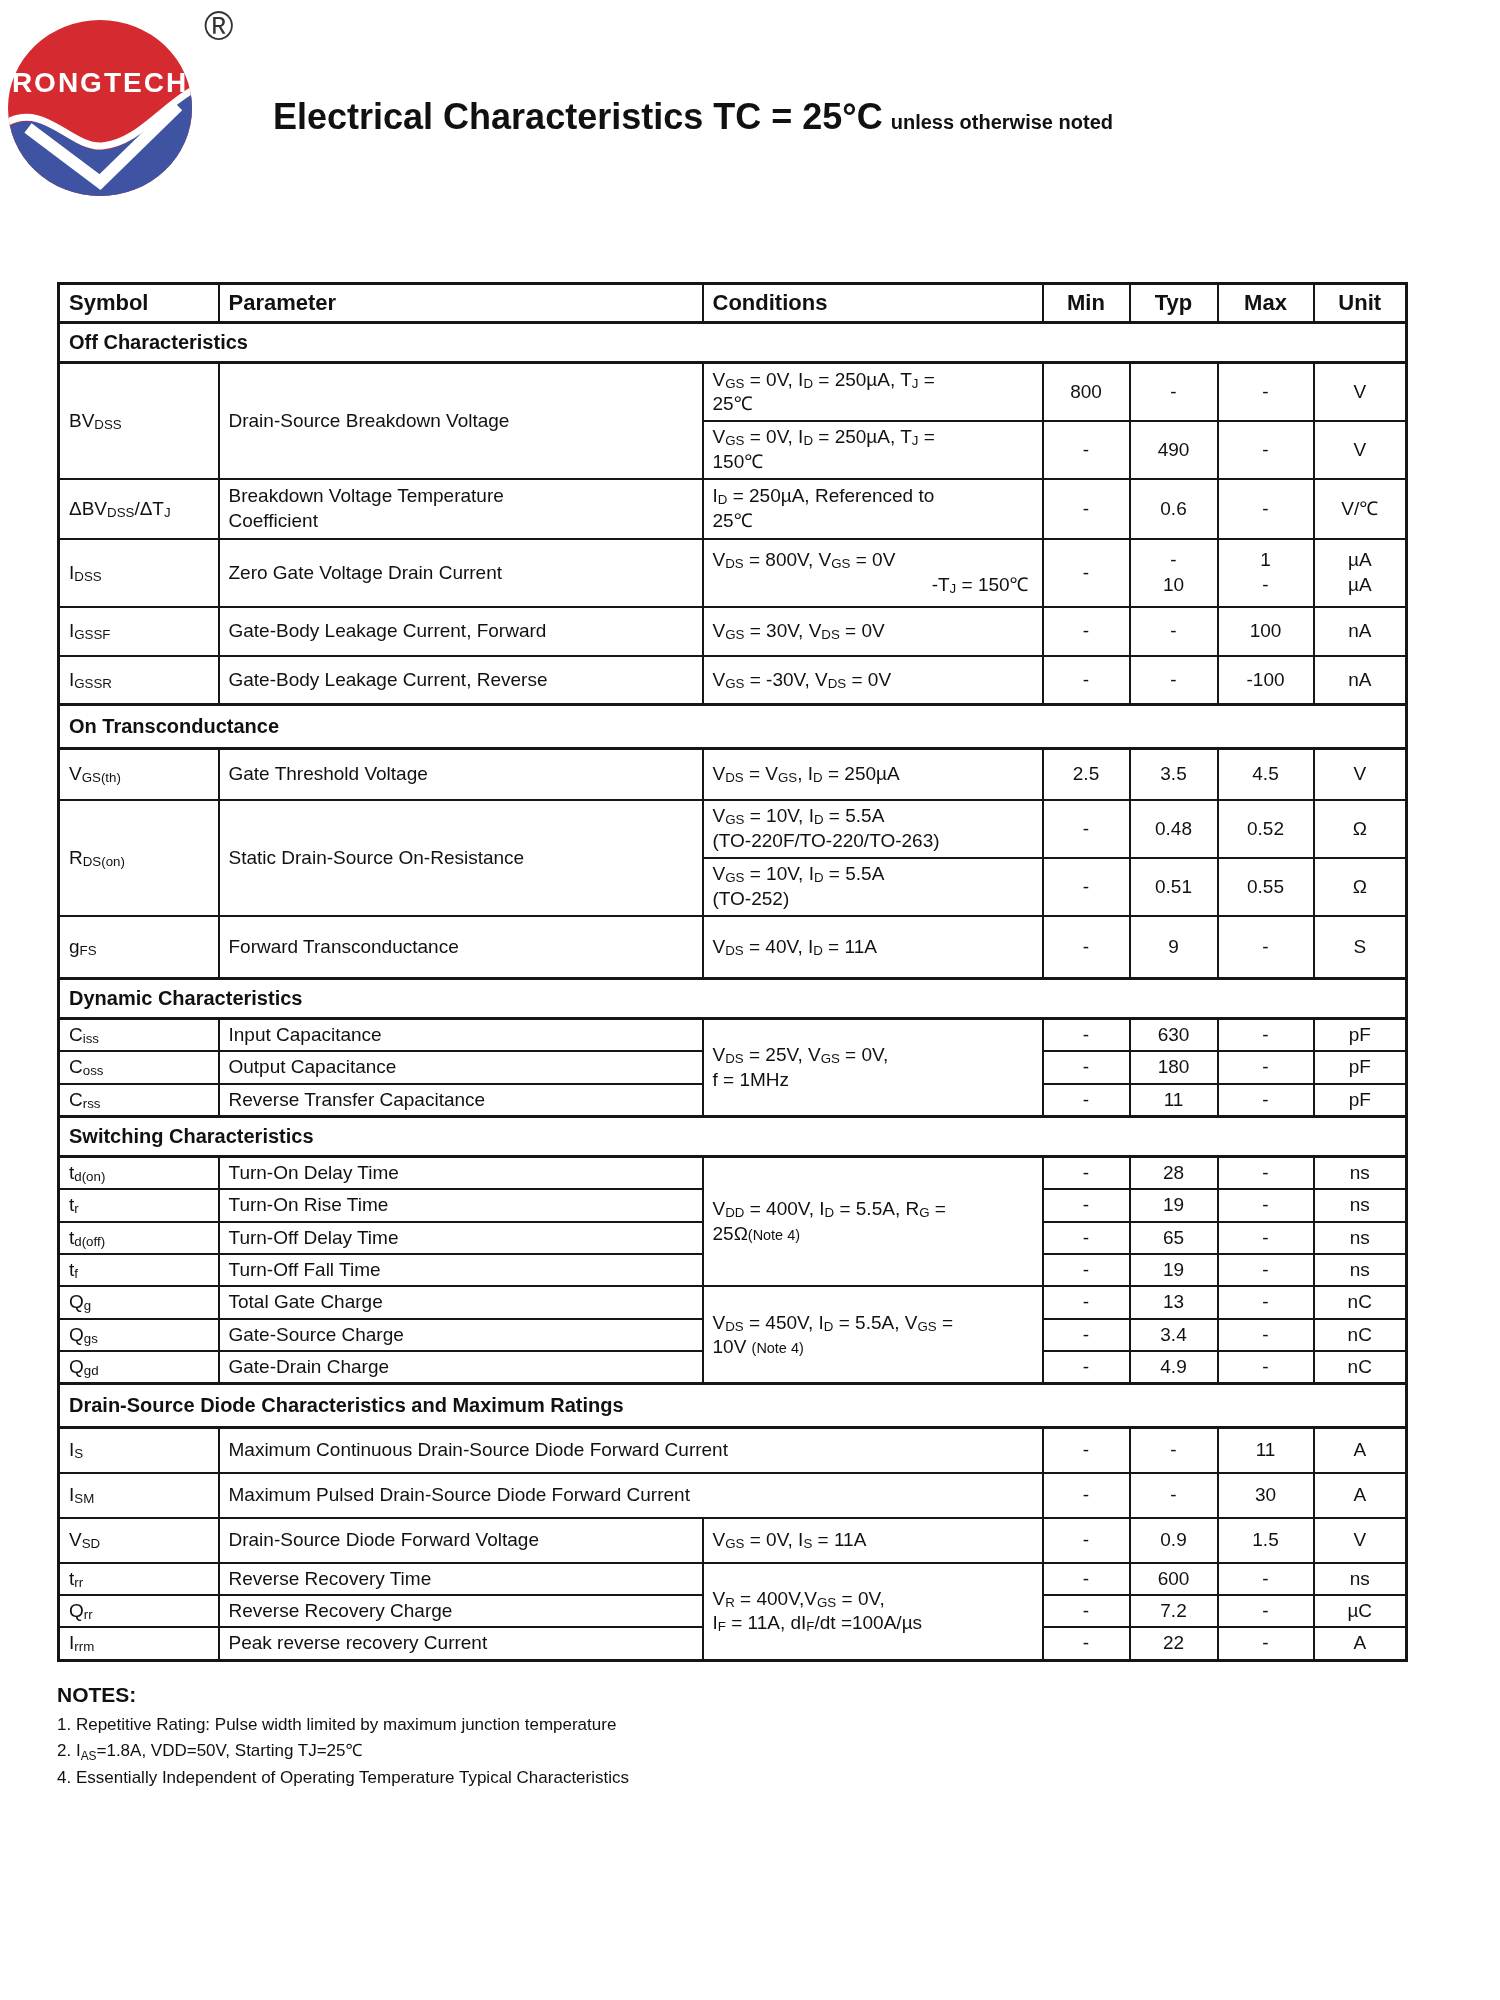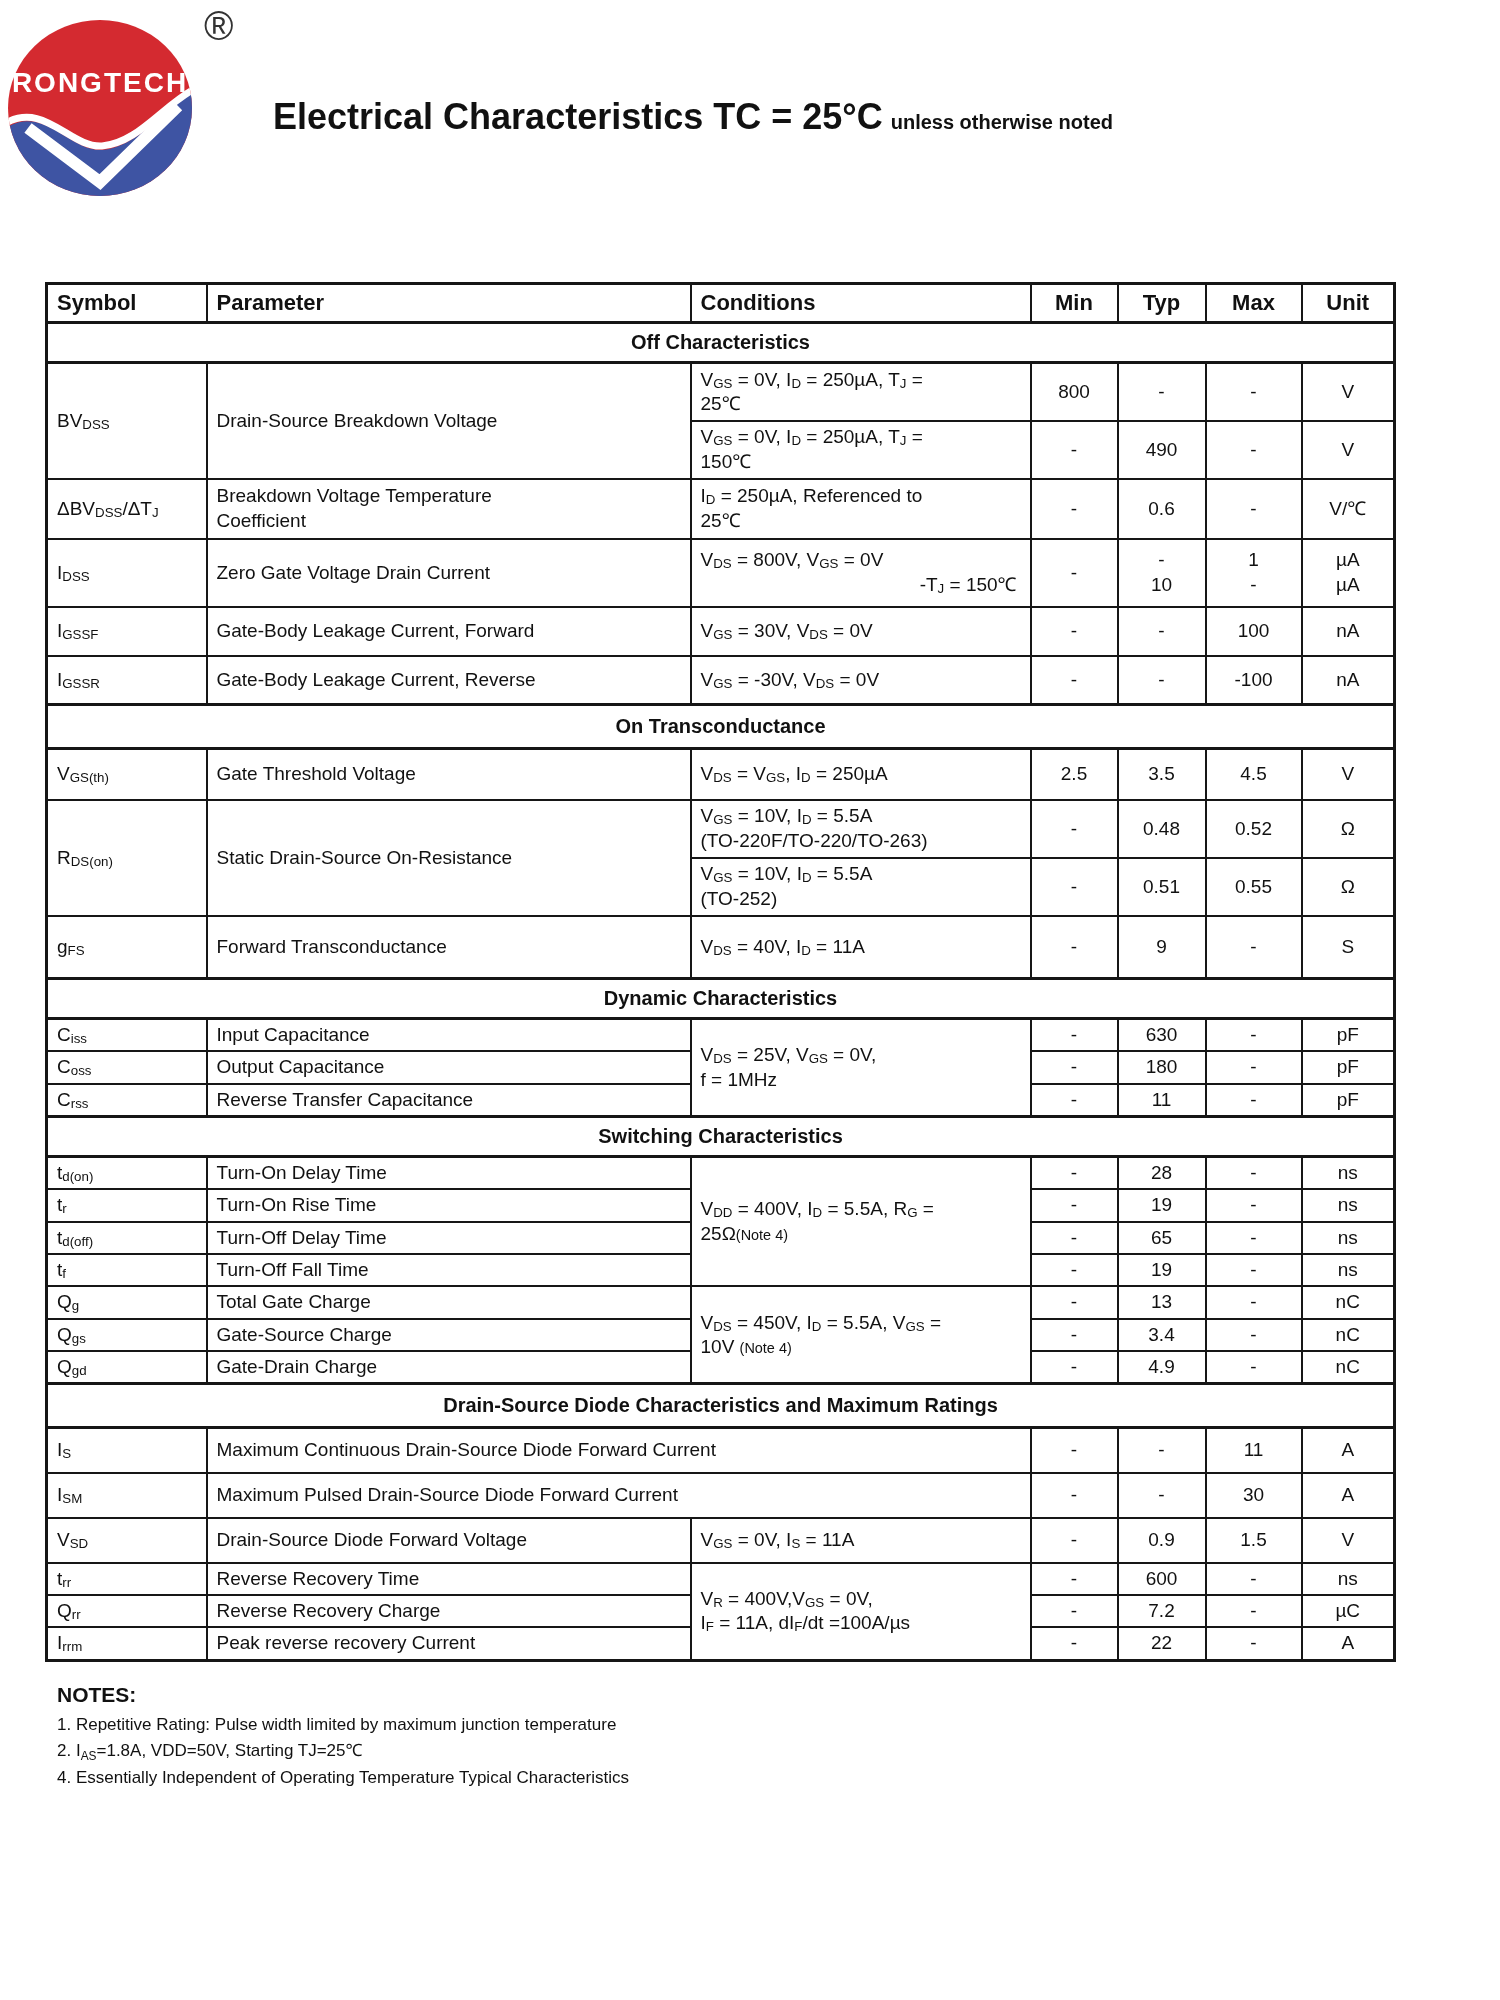--- a/index.html
+++ b/index.html
@@ -19,26 +19,26 @@
   .titlebar { position:absolute; left:273px; top:96px; white-space:nowrap; }
   .title-main { font-size:36px; font-weight:bold; letter-spacing:0px; }
   .title-sub  { font-size:20px; font-weight:bold; margin-left:8px; }
 
   
   table.ec {
     position:absolute; left:45px; top:282px; width:1348px;
     border-collapse:collapse; table-layout:fixed;
     font-size:19px; line-height:1.28;
   }
-  table.ec { border:3px solid #161616; }
+  table.ec { border:3px solid #161616;margin-left:12px; }
   table.ec td { border:2px solid #161616; padding:3px 9px; vertical-align:middle; overflow:hidden; }
   td.c { text-align:center; padding:3px 2px; }
   td.vtop { vertical-align:top; padding-top:6px; }
   tr.hdr td { font-weight:bold; font-size:22px; padding:4px 9px; }
-  tr.sec td { font-weight:bold; font-size:20px; border-top-width:3px; border-bottom-width:3px;text-align:center; }
+  tr.sec td { font-weight:bold; font-size:20px; border-top-width:3px; border-bottom-width:3px; }
   .condright { text-align:right; padding-right:4px; }
 
   .h37{height:37px} .h40{height:40px} .h44{height:44px}
   .h58{height:58px} .h60{height:60px} .h68{height:68px}
   .h49{height:49px} .h51{height:51px} .h48{height:63px}
   .h31{height:31px} .h45{height:45px}
 
   
   .ss { font-size:70%; position:relative; top:2px; }
   

